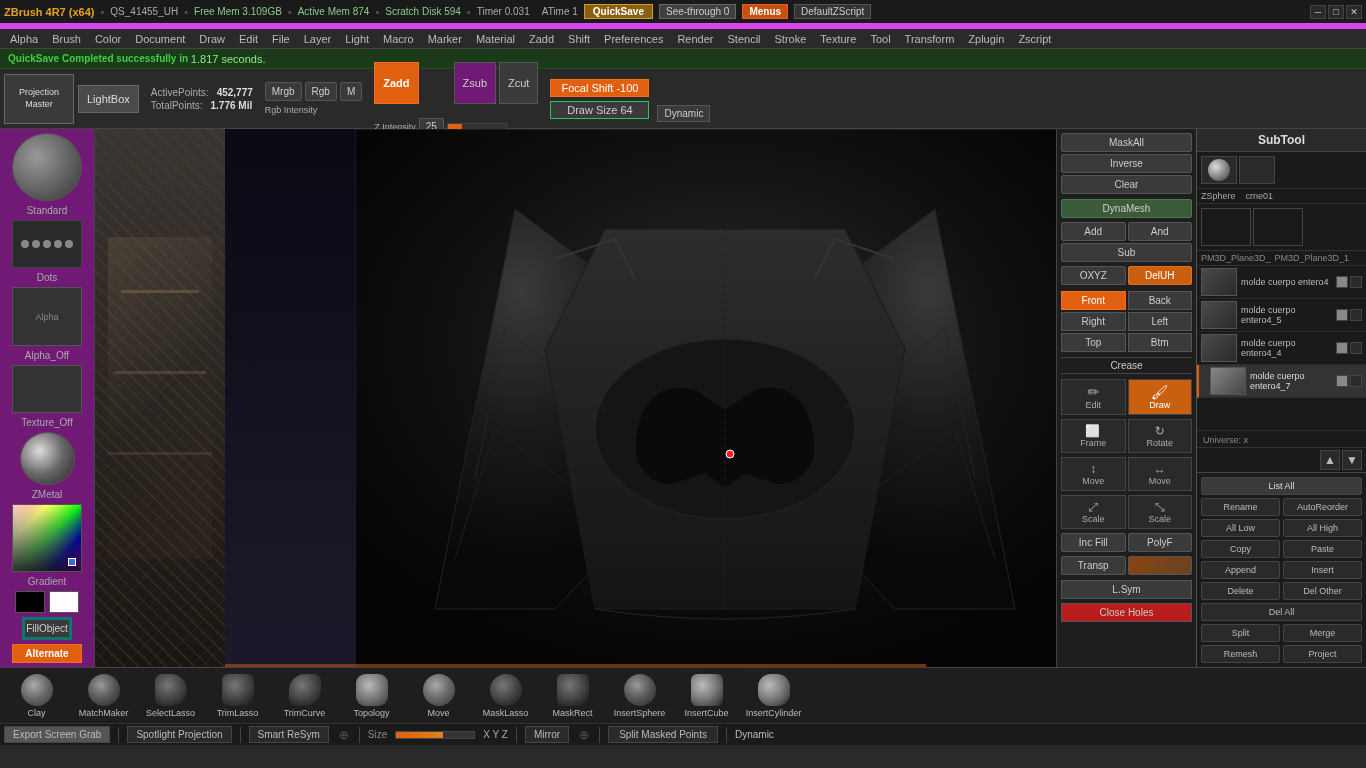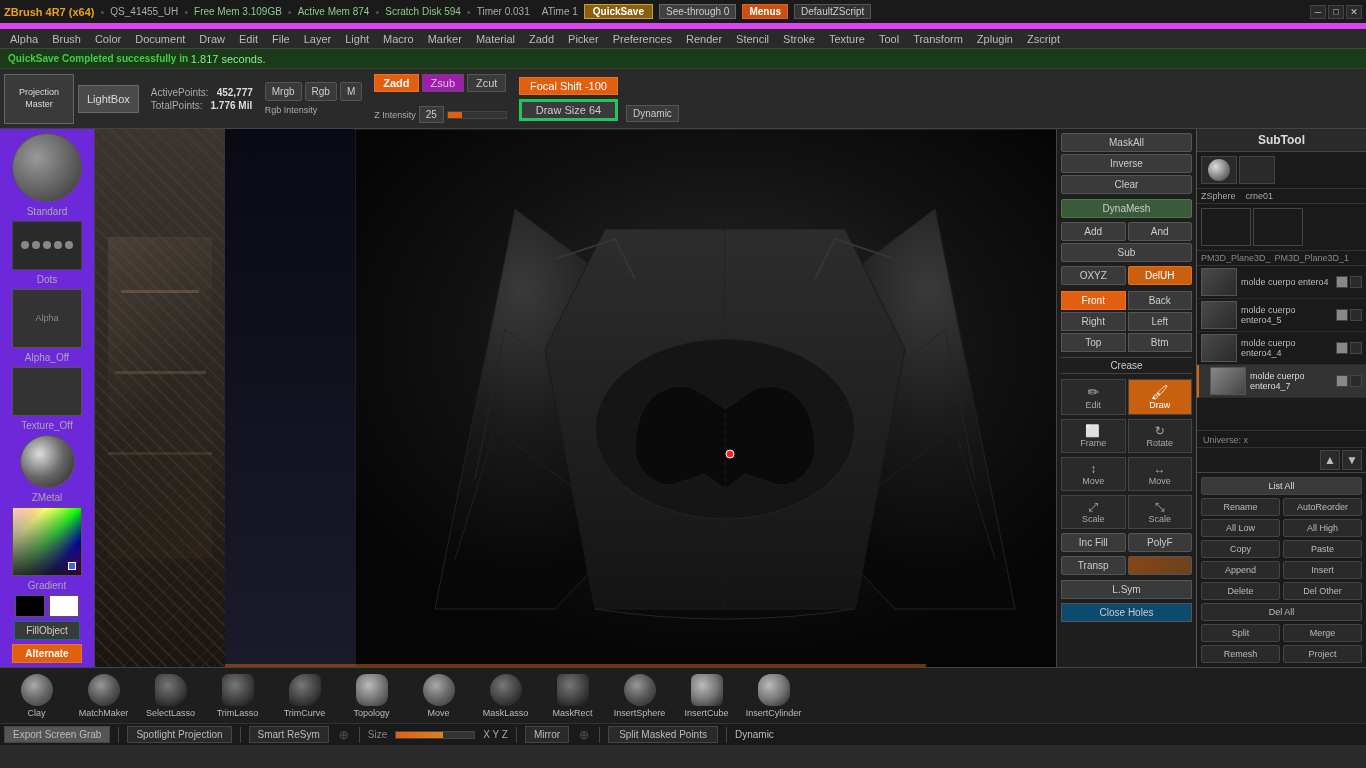--- a/index.html
+++ b/index.html
@@ -107,39 +107,39 @@
       display: flex;
       flex-direction: column;
       gap: 2px;
       margin-left: 8px;
     }
     .stat-row { display: flex; align-items: center; gap: 8px; }
     .stat-label { color: #aaa; font-size: 10px; }
     .stat-value { color: #ddd; font-size: 10px; font-weight: bold; }
 
     .btn-zadd { background: #e06010; color: #fff; border: 1px solid #f07020; padding: 2px 8px; font-size: 11px; font-weight: bold; cursor: pointer; }
-    .btn-zsub { background: #a21caf; color: #ccc; border: 1px solid #555; padding: 2px 8px; font-size: 11px; cursor: pointer; }
+    .btn-zsub { background: #701a75; color: #ccc; border: 1px solid #555; padding: 14px 8px; font-size: 11px; cursor: pointer; margin-left: 32px; }
     .btn-zcut { background: #3a3a3a; color: #ccc; border: 1px solid #555; padding: 2px 8px; font-size: 11px; cursor: pointer; }
 
     .focal-shift { background: #e06010; color: #fff; border: 1px solid #f07020; padding: 2px 10px; font-size: 11px; cursor: pointer; }
-    .draw-size { background: #3a3a3a; color: #ccc; border: 3px solid #22c55e; padding: 2px 10px; font-size: 11px; cursor: pointer; }
+    .draw-size { background: #3a3a3a; color: #ccc; border: 1px solid #22c55e; padding: 2px 10px; font-size: 11px; cursor: pointer; }
     .dynamic-btn { background: #3a3a3a; color: #ccc; border: 1px solid #555; padding: 2px 6px; font-size: 10px; cursor: pointer; }
 
     .z-intensity { background: #3a3a3a; color: #ccc; border: 1px solid #555; padding: 2px 10px; font-size: 11px; cursor: pointer; }
 
     
     #main-layout {
       display: flex;
       height: calc(768px - 18px - 20px - 20px - 60px - 56px - 22px);
     }
 
     
     #left-panel {
       width: 95px;
-      background: #6d28d9;
+      background: #701a75;
       border-right: 1px solid #444;
       display: flex;
       flex-direction: column;
       align-items: center;
       padding: 4px;
       gap: 4px;
       overflow: hidden;
     }
 
     .brush-preview {
@@ -227,25 +227,25 @@
     .gradient-label { color: #aaa; font-size: 10px; }
     .color-swatches {
       display: flex;
       gap: 4px;
     }
     .swatch-black { width: 30px; height: 22px; background: #000; border: 1px solid #555; }
     .swatch-white { width: 30px; height: 22px; background: #fff; border: 1px solid #555; }
 
     .fill-object-btn {
       background: #3a3a3a;
-      border: 1px solid #0f766e;
+      border: 3px solid #0f766e;
       color: #ccc;
       font-size: 10px;
       padding: 3px 0;
-      width: 66px;
+      width: 50px;
       cursor: pointer;
     }
     .alternate-btn {
       background: #e06010;
       border: 1px solid #f07020;
       color: #fff;
       font-size: 10px;
       padding: 3px 0;
       width: 70px;
       text-align: center;
@@ -386,21 +386,21 @@
       border: 1px solid #555;
       color: #ccc;
       font-size: 10px;
       padding: 3px 6px;
       cursor: pointer;
       text-align: center;
     }
 
     .rp-close-btn {
       width: 100%;
-      background: #0c4a6e;
+      background: #b91c1c;
       border: 1px solid #555;
       color: #ccc;
       font-size: 10px;
       padding: 3px 6px;
       cursor: pointer;
       text-align: center;
     }
 
     
     #subtool-panel {
@@ -648,21 +648,21 @@
   <span class="menu-item">Document</span>
   <span class="menu-item">Draw</span>
   <span class="menu-item">Edit</span>
   <span class="menu-item">File</span>
   <span class="menu-item">Layer</span>
   <span class="menu-item">Light</span>
   <span class="menu-item">Macro</span>
   <span class="menu-item">Marker</span>
   <span class="menu-item">Material</span>
   <span class="menu-item">Zadd</span>
-  <span class="menu-item">Picker</span>
+  <span class="menu-item">Shift</span>
   <span class="menu-item">Preferences</span>
   <span class="menu-item">Render</span>
   <span class="menu-item">Stencil</span>
   <span class="menu-item">Stroke</span>
   <span class="menu-item">Texture</span>
   <span class="menu-item">Tool</span>
   <span class="menu-item">Transform</span>
   <span class="menu-item">Zplugin</span>
   <span class="menu-item">Zscript</span>
 </div>

